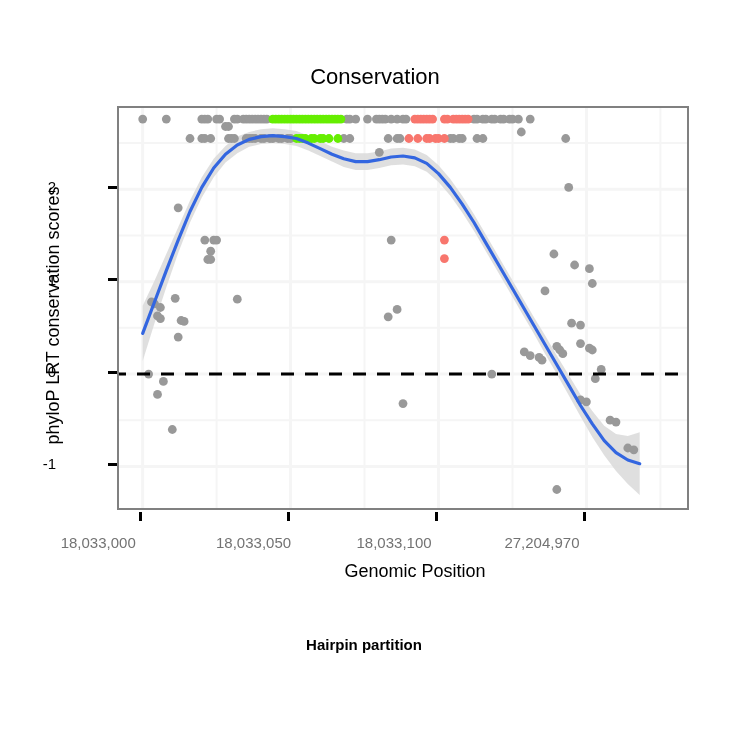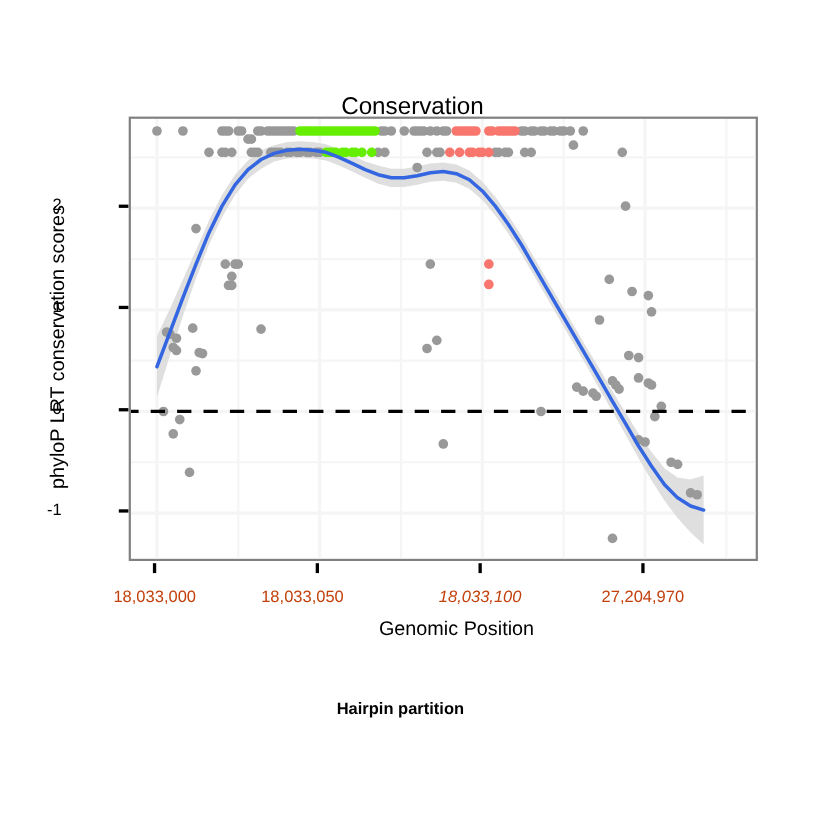--- a/index.html
+++ b/index.html
@@ -22,21 +22,20 @@
   }
   .plot-title {
     position: absolute;
     left: 0;
     top: 64px;
     width: 750px;
     text-align: center;
     font-size: 22px;
     color: #000000;
     letter-spacing: 0px;
-    margin-top: 20px;
   }
   .y-axis-title {
     position: absolute;
     left: -147px;
     top: 305px;
     width: 400px;
     text-align: center;
     font-size: 18px;
     color: #000000;
     transform: rotate(-90deg);
@@ -72,23 +71,23 @@
     right: 694px;
     width: 40px;
     text-align: right;
     font-size: 15px;
     color: #000000;
   }
   .x-tick-label {
     position: absolute;
     top: 534px;
     width: 160px;
-    text-align: center;
+    text-align: left;
     font-size: 15px;
-    color: #c2410c;
+    color: #737373;
   }
   .tick-mark-y {
     position: absolute;
     width: 9px;
     height: 3px;
     background: #000000;
     left: 108px;
   }
   .tick-mark-x {
     position: absolute;
@@ -157,23 +156,23 @@
       <div class="y-tick-label" style="top: 363.051px;">0</div>
       <div class="tick-mark-y" style="top: 278.172px;"></div>
       <div class="y-tick-label" style="top: 270.672px;">1</div>
       <div class="tick-mark-y" style="top: 185.793px;"></div>
       <div class="y-tick-label" style="top: 178.293px;">2</div>
     </div>
   <div id="x-ticks">
       <div class="tick-mark-x" style="left: 139.167px;"></div>
       <div class="x-tick-label" style="left: 60.6667px;">18,033,000</div>
       <div class="tick-mark-x" style="left: 287.083px;"></div>
-      <div class="x-tick-label" style="left: 195px;">18,033,050</div>
+      <div class="x-tick-label" style="left: 216px;">18,033,050</div>
       <div class="tick-mark-x" style="left: 435px;"></div>
-      <div class="x-tick-label" style="left: 356.5px; font-style: italic;">18,033,100</div>
+      <div class="x-tick-label" style="left: 356.5px;">18,033,100</div>
       <div class="tick-mark-x" style="left: 582.917px;"></div>
       <div class="x-tick-label" style="left: 504.417px;">27,204,970</div>
     </div>
 
   <div class="panel">
     <svg class="panel-svg" id="panel-svg" width="568" height="400" viewBox="0 0 568 400">
         <g>
           <line x1="0" x2="568" y1="358.4295612009238" y2="358.4295612009238" stroke="#F5F5F5" stroke-width="3"></line>
           <line x1="0" x2="568" y1="266.05080831408776" y2="266.05080831408776" stroke="#F5F5F5" stroke-width="3"></line>
           <line x1="0" x2="568" y1="173.67205542725173" y2="173.67205542725173" stroke="#F5F5F5" stroke-width="3"></line>

